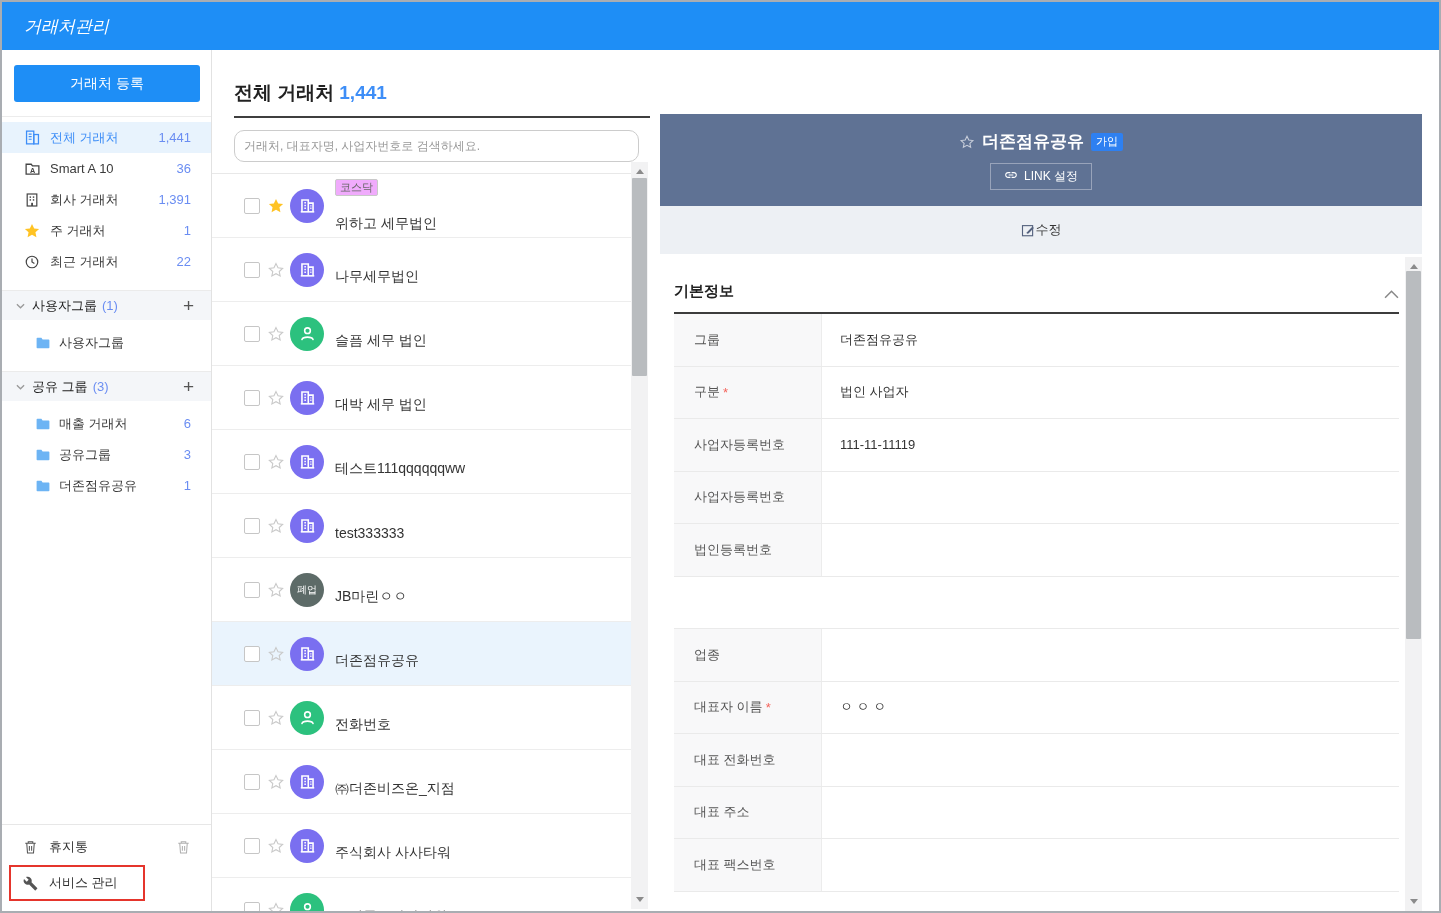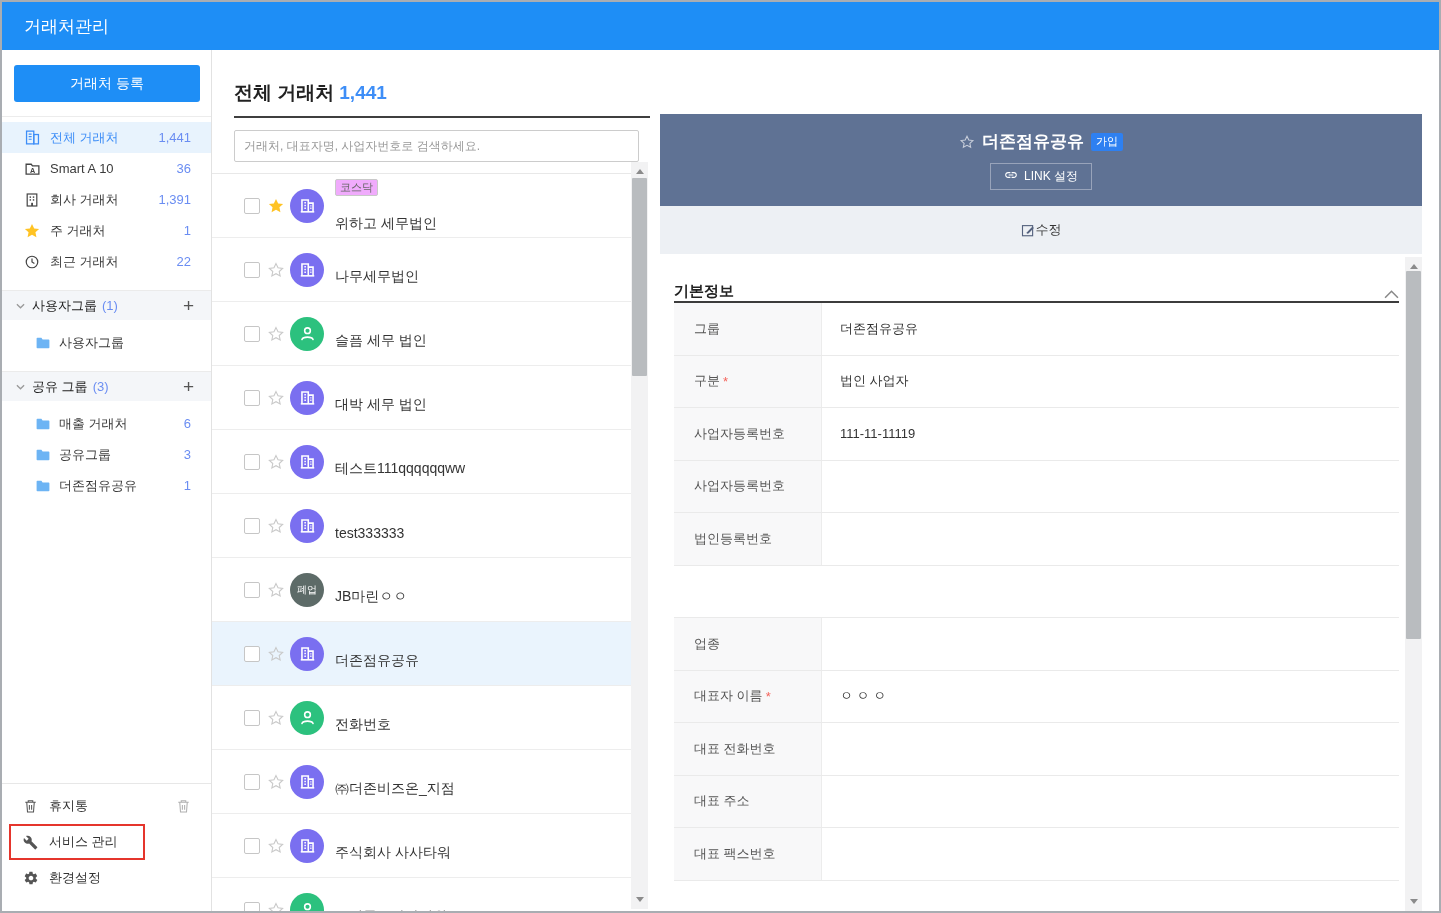--- a/index.html
+++ b/index.html
@@ -1,21 +1,21 @@
 <!DOCTYPE html>
 <html><head>
 <meta charset="utf-8">
 <style>
   * { margin:0; padding:0; box-sizing:border-box; }
   body { background:#fff; font-family:"Liberation Sans", sans-serif; }
 
   .page { position:relative; width:1441px; height:913px; border:2px solid #a9adb2; background:#fff; overflow:hidden; }
 
   
-  .topbar { height:48px; background:#1e8ef6; display:flex; align-items:center; padding-left:22px; }
+  .topbar { height:48px; background:#1e8ef6; display:flex; align-items:center; padding-left:22px;font-style:italic; }
   .topbar span { color:#fff; font-size:17px; }
 
   .body { display:flex; height:861px; }
 
   
   .sidebar { width:210px; min-width:210px; border-right:1px solid #e2e2e2; position:relative; background:#fff; overflow:hidden; }
   .reg-btn { display:block; margin:15px 12px 14px 12px; width:186px; height:37px; background:#1e8ef6; color:#fff; font-size:14px; border:none; border-radius:3px; cursor:pointer; font-family:inherit; }
   .menu { border-top:1px solid #ececec; padding-top:5px; }
   .menu-item { height:31px; display:flex; align-items:center; padding:0 20px 0 21px; font-size:13px; color:#3a3a3a; cursor:pointer; }
   .menu-item .mi-icon { width:18px; height:18px; margin-right:9px; display:flex; align-items:center; justify-content:center; color:#444; }
@@ -26,33 +26,33 @@
   .group { margin-top:13px; }
   .group-header { height:30px; background:#f4f6f9; border-top:1px solid #ebebeb; display:flex; align-items:center; padding:0 17px 0 14px; font-size:13px; color:#222; cursor:pointer; }
   .gh-chevron { display:flex; margin-right:7px; }
   .gh-count { color:#6a8df2; margin-left:5px; }
   .gh-plus { margin-left:auto; font-size:19px; color:#555; font-weight:400; line-height:1; cursor:pointer; }
   .group-items { padding:7px 0 0 0; }
   .group-item { height:31px; display:flex; align-items:center; padding:0 20px 0 33px; font-size:13px; color:#3a3a3a; cursor:pointer; }
   .group-item .gi-icon { display:flex; margin-right:8px; }
   .group-item .count { margin-left:auto; color:#6a8df2; }
 
-  .sidebar-footer { position:absolute; bottom:0; left:0; right:0; height:128px; border-top:1px solid #e7e7e7; padding-top:4px; background:#fff; }
+  .sidebar-footer { position:absolute; bottom:0; left:0; right:0; height:87px; border-top:1px solid #e7e7e7; padding-top:4px; background:#fff; }
   .footer-item { height:36px; display:flex; align-items:center; padding:0 20px; font-size:13px; color:#333; cursor:pointer; position:relative; }
   .footer-item .fi-icon { width:17px; height:17px; margin-right:10px; display:flex; align-items:center; justify-content:center; color:#555; }
   .footer-item .trailing { margin-left:auto; display:flex; color:#b0b0b0; }
   .red-box { position:absolute; left:7px; top:0px; width:136px; height:36px; border:2px solid #e5352c; pointer-events:none; }
 
   
   .middle { width:440px; min-width:440px; position:relative; overflow:hidden; background:#fff; }
   .m-header { margin:0 2px 0 22px; padding-top:30px; padding-bottom:10px; border-bottom:2px solid #3f3f3f; }
   .m-title { font-size:19px; font-weight:bold; color:#222; }
   .m-count { font-size:19px; font-weight:bold; color:#3e8ef7; margin-left:5px; }
   .m-search { margin:12px 13px 11px 22px; }
-  .m-search input { width:405px; height:26px; border:1px solid #ccc; border-radius:2px; font-size:12px; color:#333; padding:15px 9px; font-family:inherit; outline:none; }
+  .m-search input { width:405px; height:26px; border:1px solid #ccc; border-radius:10px; font-size:12px; color:#333; padding:15px 9px; font-family:inherit; outline:none; }
   .m-search input::placeholder { color:#999; }
   .rows { width:419px; border-top:1px solid #e8e8e8; }
   .row { height:64px; display:flex; align-items:center; padding-left:32px; border-bottom:1px solid #ededed; cursor:pointer; background:#fff; }
   .row.selected { background:#eaf4fd; }
   .cb { width:16px; height:16px; border:1px solid #c6c6c6; border-radius:2px; background:#fff; flex:none; cursor:pointer; }
   .star { margin-left:6px; width:19px; height:19px; flex:none; display:flex; align-items:center; justify-content:center; cursor:pointer; }
   .avatar { margin-left:5px; width:34px; height:34px; border-radius:50%; flex:none; display:flex; align-items:center; justify-content:center; }
   .avatar.building { background:#7a6ff0; }
   .avatar.person { background:#2cc17e; }
   .avatar.closed { background:#5d6b68; color:#fff; font-size:10px; }
@@ -73,21 +73,21 @@
   
   .right { flex:1; position:relative; overflow:hidden; background:#fff; }
   .r-hero { margin:64px 17px 0 8px; height:92px; background:#5f7294; display:flex; flex-direction:column; align-items:center; justify-content:center; }
   .hero-line1 { display:flex; align-items:center; }
   .hero-star { display:flex; margin-right:7px; }
   .hero-name { color:#fff; font-size:17px; font-weight:bold; }
   .join-badge { background:#2e80f1; color:#fff; font-size:11px; line-height:1; padding:3px 5px 4px; border-radius:2px; margin-left:7px; }
   .link-btn { margin-top:10px; display:flex; align-items:flex-start; gap:6px; border:1px solid #98a3ba; background:transparent; color:#fff; font-size:12px; padding:4px 13px; cursor:pointer; font-family:inherit; }
   .r-edit { margin:0 17px 0 8px; height:48px; background:#edf0f4; display:flex; align-items:center; justify-content:center; font-size:13px; color:#333; cursor:pointer; }
   .r-content { margin:0 40px 0 22px; }
-  .section-head { padding-top:28px; display:flex; justify-content:space-between; align-items:flex-end; border-bottom:2px solid #3c3c3c; }
+  .section-head { padding-top:28px; padding-bottom:11px; display:flex; justify-content:space-between; align-items:flex-end; border-bottom:2px solid #3c3c3c; }
   .section-title { font-size:15px; font-weight:bold; color:#222; }
   .section-chevron { display:flex; cursor:pointer; padding-bottom:2px; }
   .frow { display:flex; border-bottom:1px solid #eaeaea; height:52.5px; }
   .flabel { width:148px; min-width:148px; background:#f8f8f9; border-right:1px solid #ececec; display:flex; align-items:center; padding-left:20px; font-size:13px; color:#555; }
   .req { color:#f4645c; margin-left:3px; }
   .fvalue { flex:1; display:flex; align-items:center; padding-left:18px; font-size:13px; color:#333; }
 </style>
 </head>
 <body>
 

